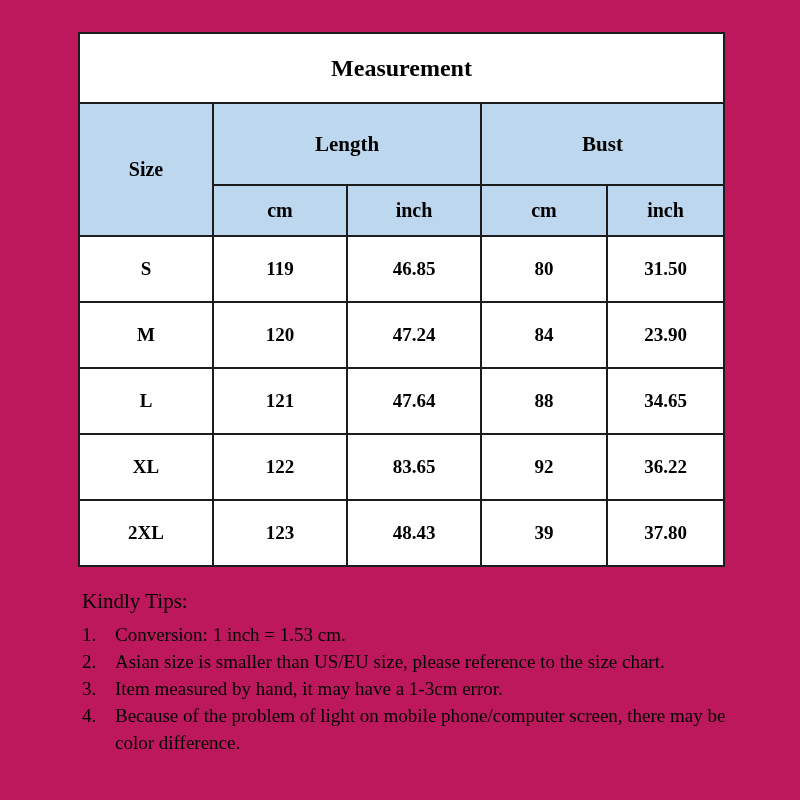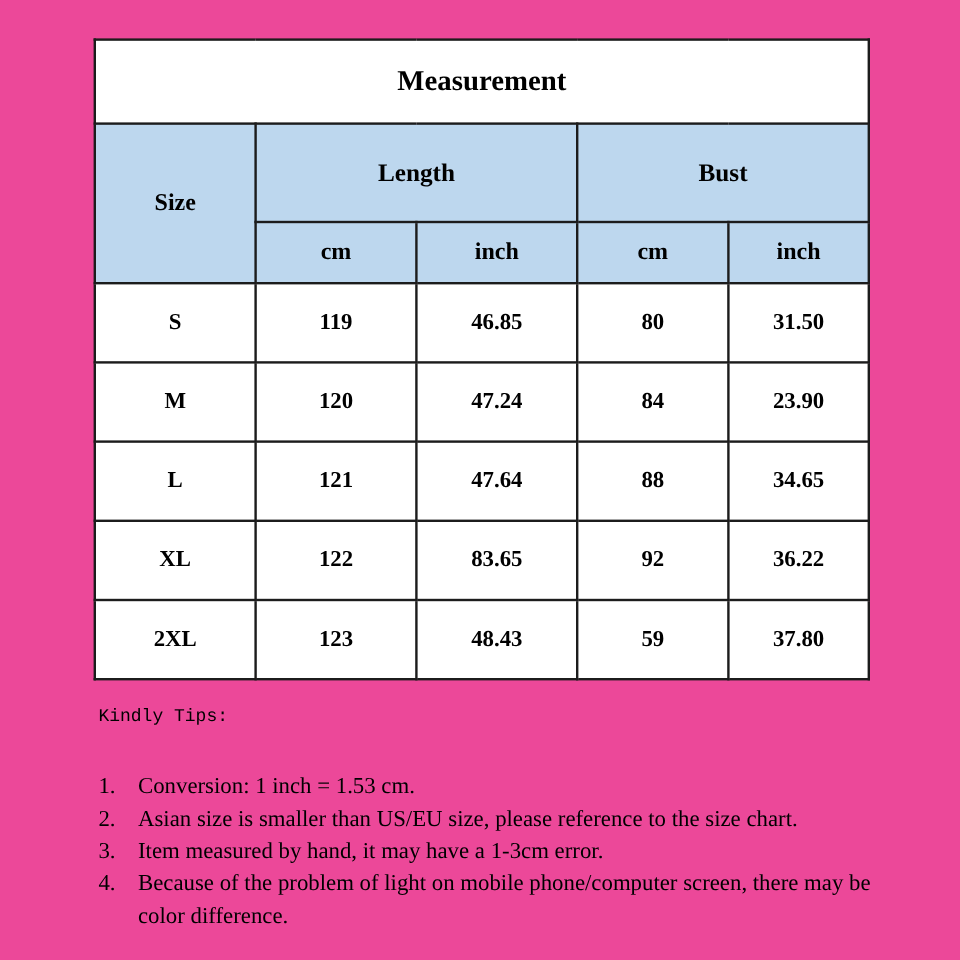--- a/index.html
+++ b/index.html
@@ -7,21 +7,21 @@
   body {
     background: #ffffff;
     font-family: "Liberation Serif", "DejaVu Serif", serif;
     color: #000000;
     overflow: hidden;
   }
   .page {
     position: relative;
     width: 800px;
     height: 800px;
-    background: #ec4899;
+    background: #be185d;
   }
   table.chart {
     position: absolute;
     left: 78px;
     top: 32px;
     width: 645px;
     border-collapse: collapse;
     table-layout: fixed;
   }
   table.chart td {
@@ -54,23 +54,22 @@
     font-size: 19px;
     background: #ffffff;
   }
   .tips {
     position: absolute;
     left: 82px;
     top: 589px;
     width: 648px;
   }
   .tips-heading {
-    font-size: 15px;
-    margin-bottom: 36px;
-    font-family: Liberation Mono, monospace;
+    font-size: 21px;
+    margin-bottom: 7px;
   }
   .tip-item {
     display: flex;
     font-size: 19px;
     line-height: 27px;
   }
   .tip-num {
     flex: none;
     width: 33px;
   }
@@ -129,21 +128,21 @@
         <td>XL</td>
         <td>122</td>
         <td>83.65</td>
         <td>92</td>
         <td>36.22</td>
       </tr>
       <tr class="data-row">
         <td>2XL</td>
         <td>123</td>
         <td>48.43</td>
-        <td>59</td>
+        <td>39</td>
         <td>37.80</td>
       </tr>
     </tbody>
   </table>
 
   <div class="tips">
     <div class="tips-heading">Kindly Tips:</div>
     <div class="tip-item">
       <span class="tip-num">1.</span>
       <span class="tip-text">Conversion: 1 inch = 1.53 cm.</span>

